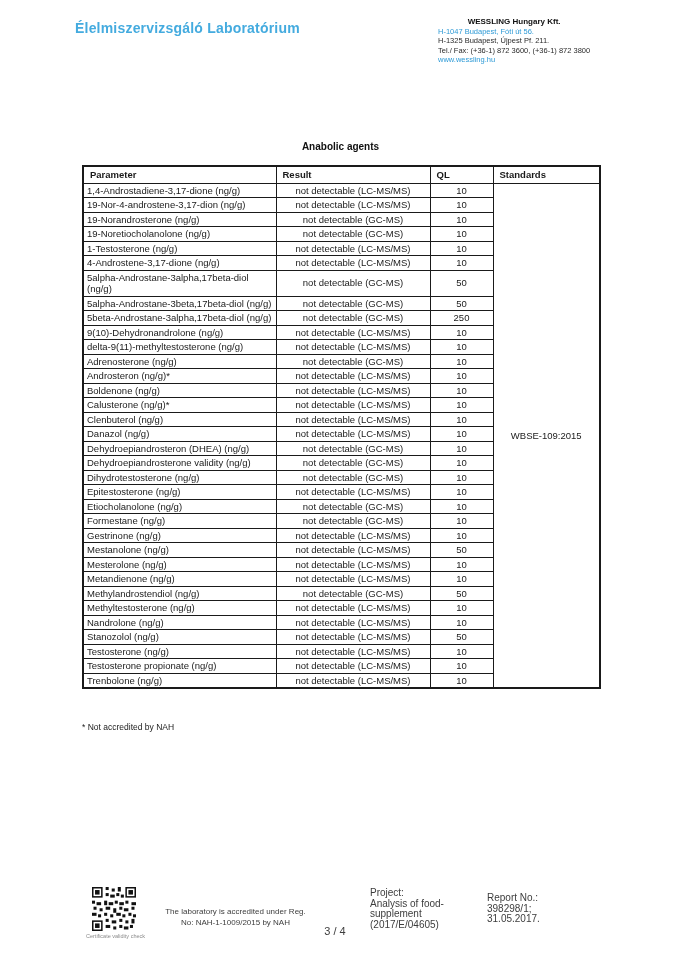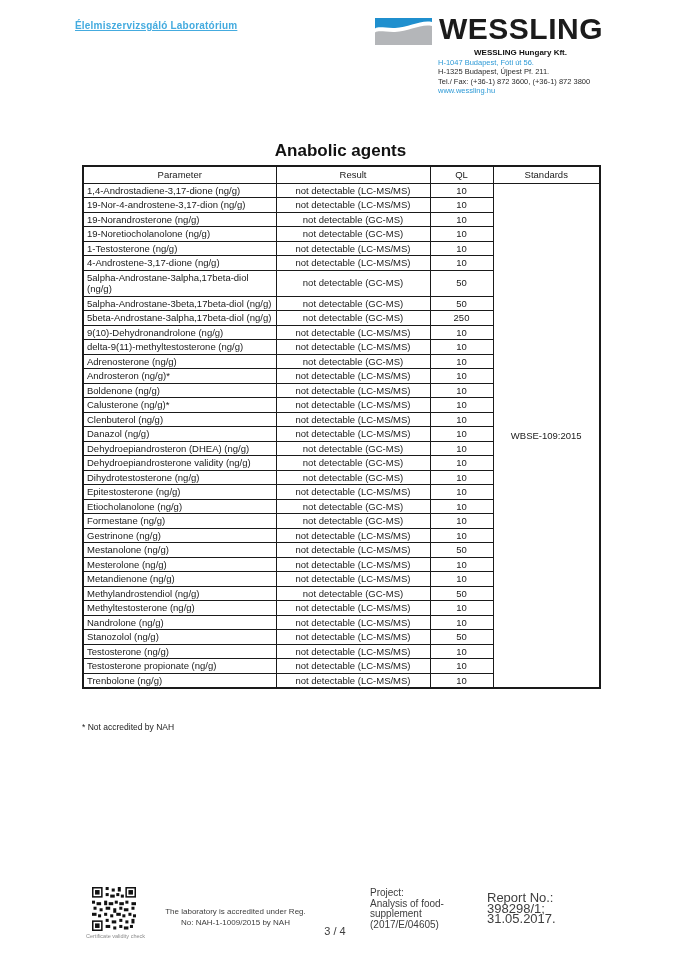--- a/index.html
+++ b/index.html
@@ -6,83 +6,75 @@
   html,body { background:#ffffff; }
   body { font-family:"Liberation Sans", sans-serif; color:#1a1a1a; }
   .page {
     position:relative; width:678px; height:960px; background:#ffffff;
     overflow:hidden;
   }
 
   
   .lab-title {
     position:absolute; left:75px; top:20px;
-    font-size:10px; font-weight:bold; color:#44abdf; letter-spacing:0.2px;text-decoration:underline;
+    font-size:14px; font-weight:bold; color:#44abdf; letter-spacing:0.2px;
   }
   .logo-block { position:absolute; left:375px; top:14px; }
   .logo-row { display:flex; align-items:flex-start; }
   .logo-icon { display:block; margin-top:2px; }
   .logo-wordmark {
     font-size:30px; font-weight:bold; color:#1b1b1b; letter-spacing:0.5px;
     margin-left:7px; line-height:30px;
   }
   .address-block { margin-left:63px; margin-top:3px; font-size:7.5px; line-height:9.5px; }
   .addr-company { font-weight:bold; color:#111; font-size:8px;text-align:center; }
   .addr-blue { color:#2e9ad6; }
   .addr-dark { color:#2b2b2b; }
 
   
   .doc-title {
     position:absolute; left:82px; top:141px; width:517px;
-    text-align:center; font-size:17px; font-weight:bold; color:#111;
+    text-align:center; font-size:10px; font-weight:bold; color:#111;
   }
 
   
   .tbl-wrap { position:absolute; left:82px; top:165px; }
   table.results {
     border-collapse:collapse; table-layout:fixed; width:517px;
     border:2px solid #1a1a1a;
     font-size:9.5px; line-height:11.5px; color:#1a1a1a;
   }
   table.results th, table.results td { border:1px solid #1a1a1a; padding:1px 3px; }
-  table.results th { font-weight:normal; text-align:center; padding:2px 6px; }
+  table.results th { font-weight:bold; text-align:left; padding:2px 6px; }
   td.c-param { text-align:left; }
   td.c-result, td.c-ql { text-align:center; }
   td.c-std { text-align:center; vertical-align:middle; }
 
   
   .footnote { position:absolute; left:82px; top:722px; font-size:8.5px; color:#222;text-align:center; }
 
   
   .qr { position:absolute; left:92px; top:887px; }
   .qr-caption { position:absolute; left:86px; top:933px; font-size:5.5px; color:#8a8a8a; }
   .accreditation {
     position:absolute; left:128px; top:898px; width:215px; text-align:center;
     font-size:8px; line-height:11px; color:#3d3d3d;margin-top:8px;
   }
   .page-num { position:absolute; left:315px; top:925px; width:40px; text-align:center; font-size:11px; color:#3d3d3d; }
   .project-block { position:absolute; left:370px; top:888px; font-size:10px; line-height:10.5px; color:#3d3d3d; }
-  .report-block { position:absolute; left:487px; top:893px; font-size:13px; line-height:10.5px; color:#3d3d3d; }
+  .report-block { position:absolute; left:487px; top:893px; font-size:10px; line-height:10.5px; color:#3d3d3d; }
 </style>
 </head>
 <body>
 
 <div class="page">
 
   <div class="lab-title">Élelmiszervizsgáló Laboratórium</div>
 
   <div class="logo-block">
-    <div class="logo-row">
-      <svg class="logo-icon" width="57" height="29" viewBox="0 0 57 29">
-        <rect x="0" y="27" width="57" height="2" fill="#b4b6b9"></rect>
-        <path d="M0,28 L57,28 L57,10 C46,7.5 34,15.5 20,16 C10,16.3 4,14 0,16.5 Z" fill="#b4b6b9"></path>
-        <path d="M0,2 L57,2 L57,6 C46,3.5 34,11.5 20,12 C10,12.3 4,10 0,12.5 Z" fill="#1f8fce"></path>
-      </svg>
-      <div class="logo-wordmark">WESSLING</div>
-    </div>
     <div class="address-block">
       <div class="addr-company">WESSLING Hungary Kft.</div>
       <div class="addr-blue">H-1047 Budapest, Fóti út 56.</div>
       <div class="addr-dark">H-1325 Budapest, Újpest Pf. 211.</div>
       <div class="addr-dark">Tel./ Fax: (+36-1) 872 3600, (+36-1) 872 3800</div>
       <div class="addr-blue">www.wessling.hu</div>
     </div>
   </div>
 
   <div class="doc-title">Anabolic agents</div>

